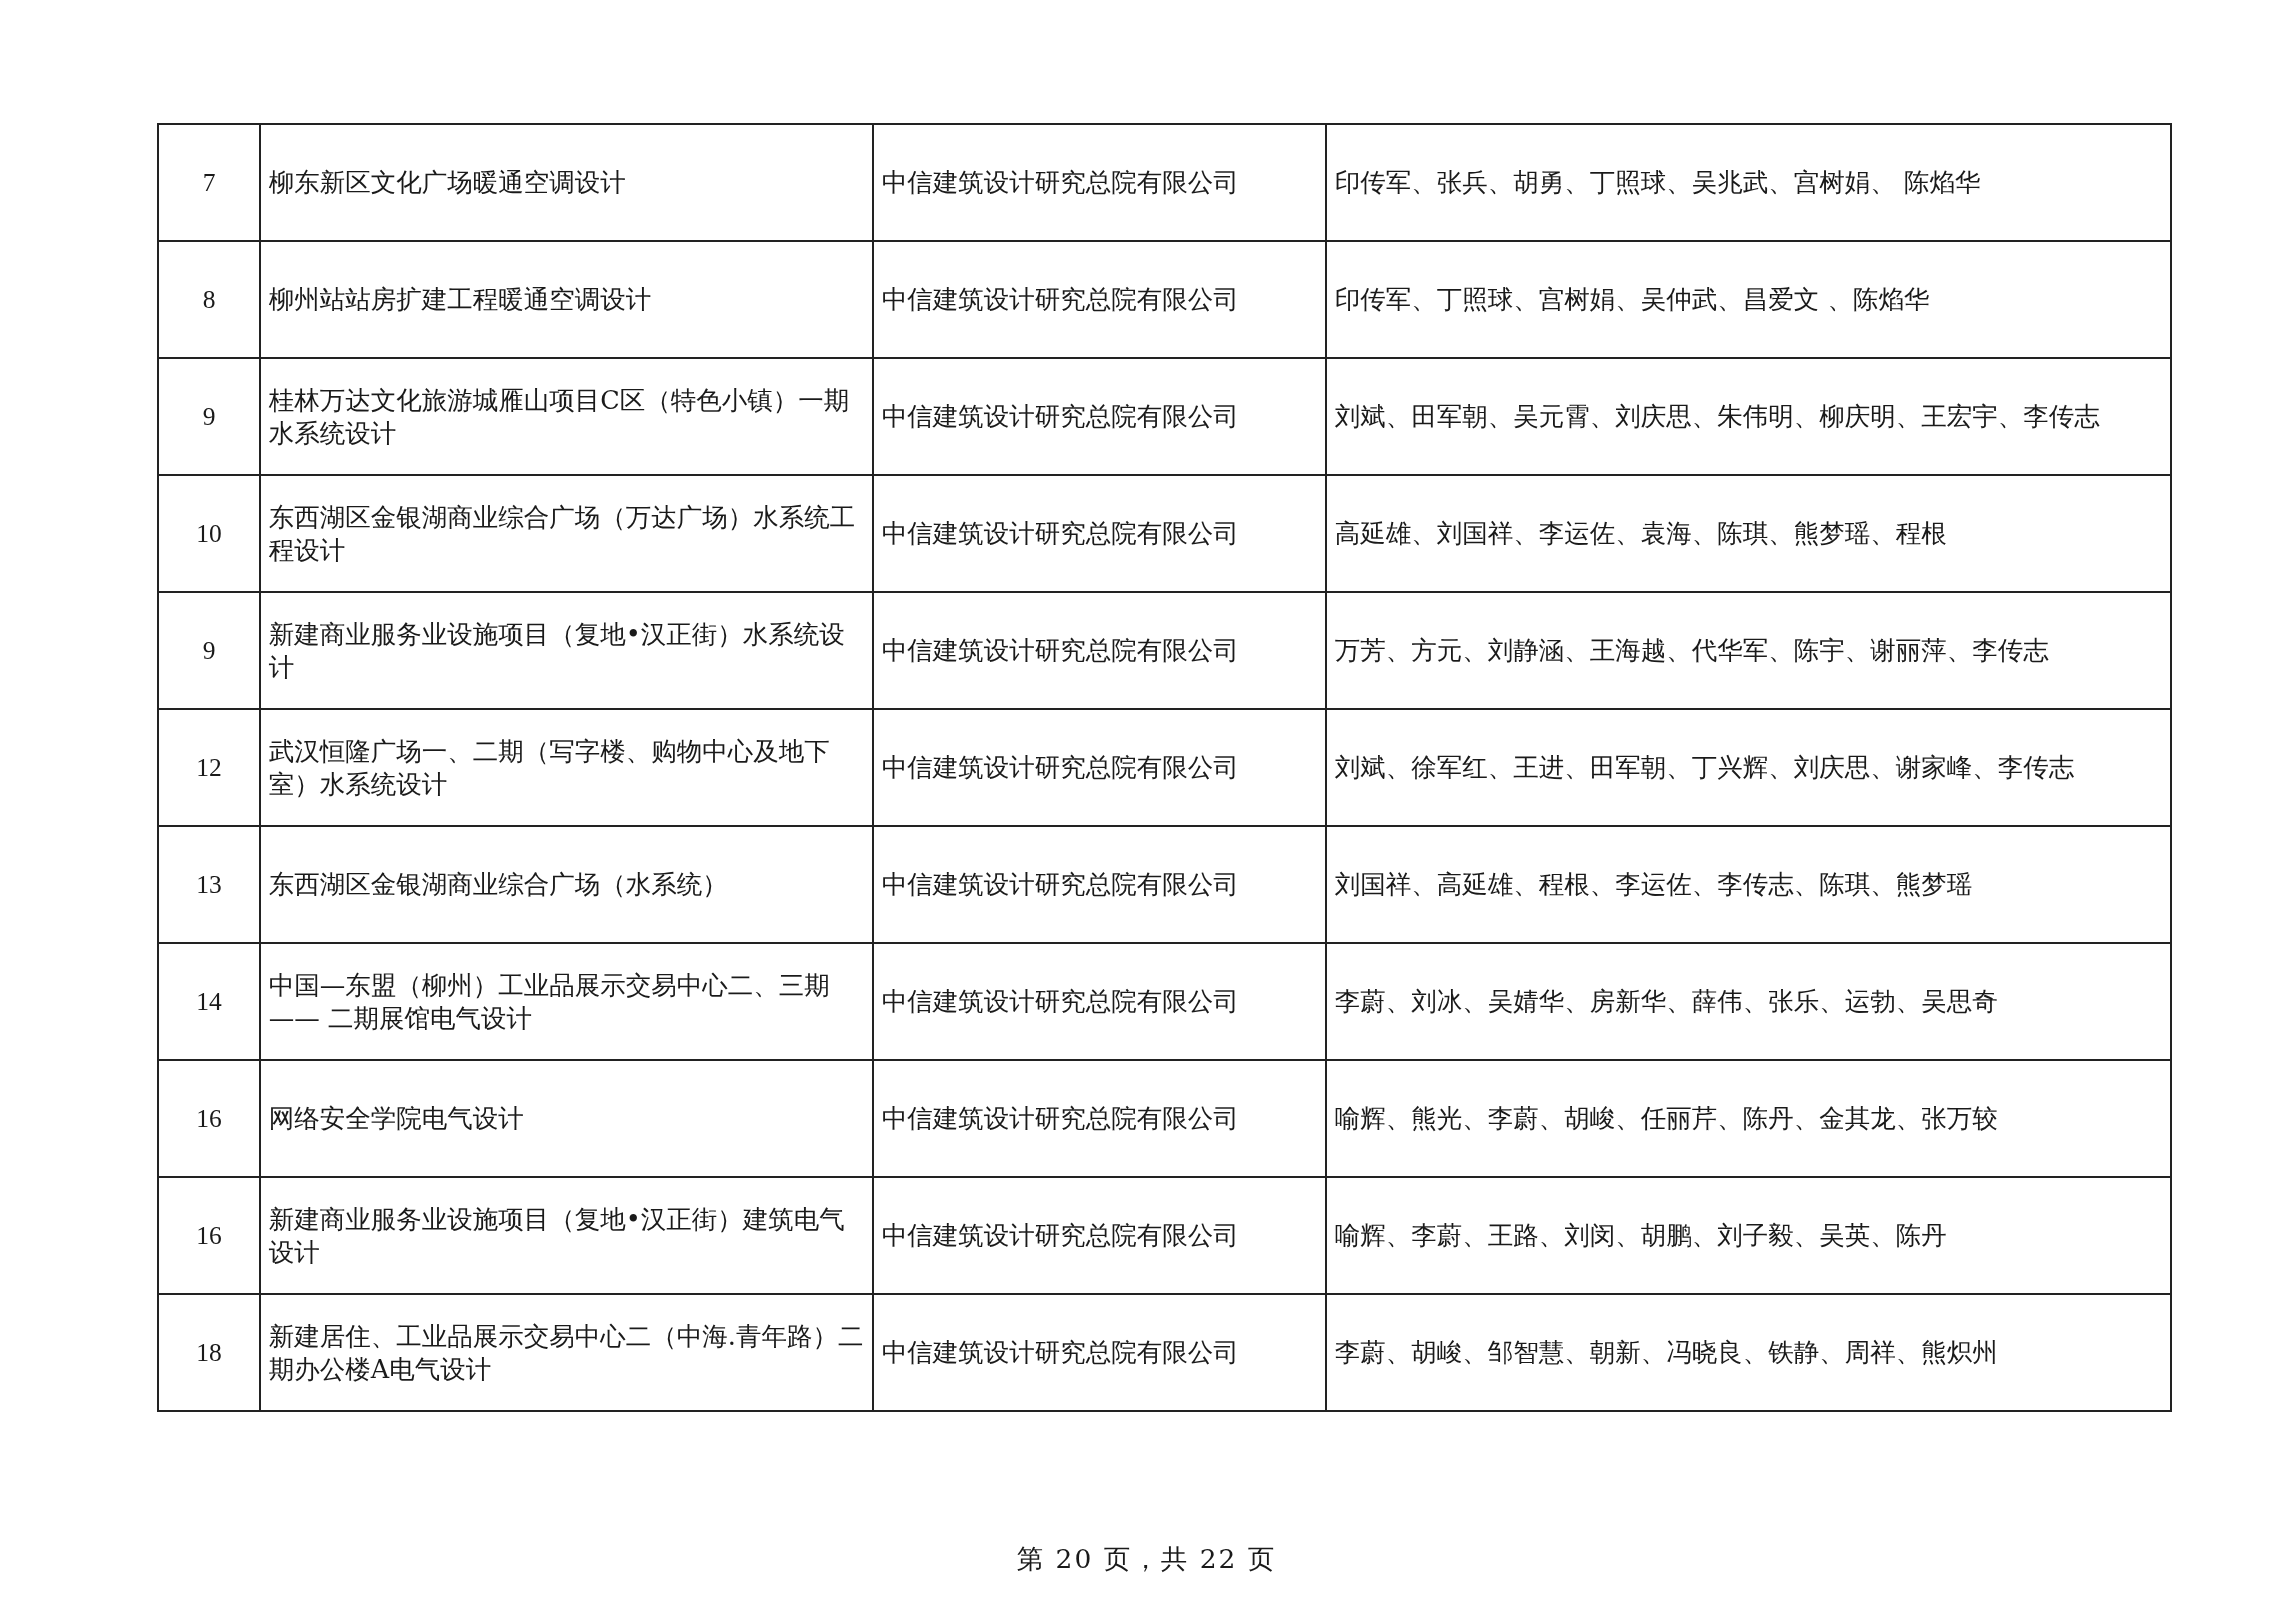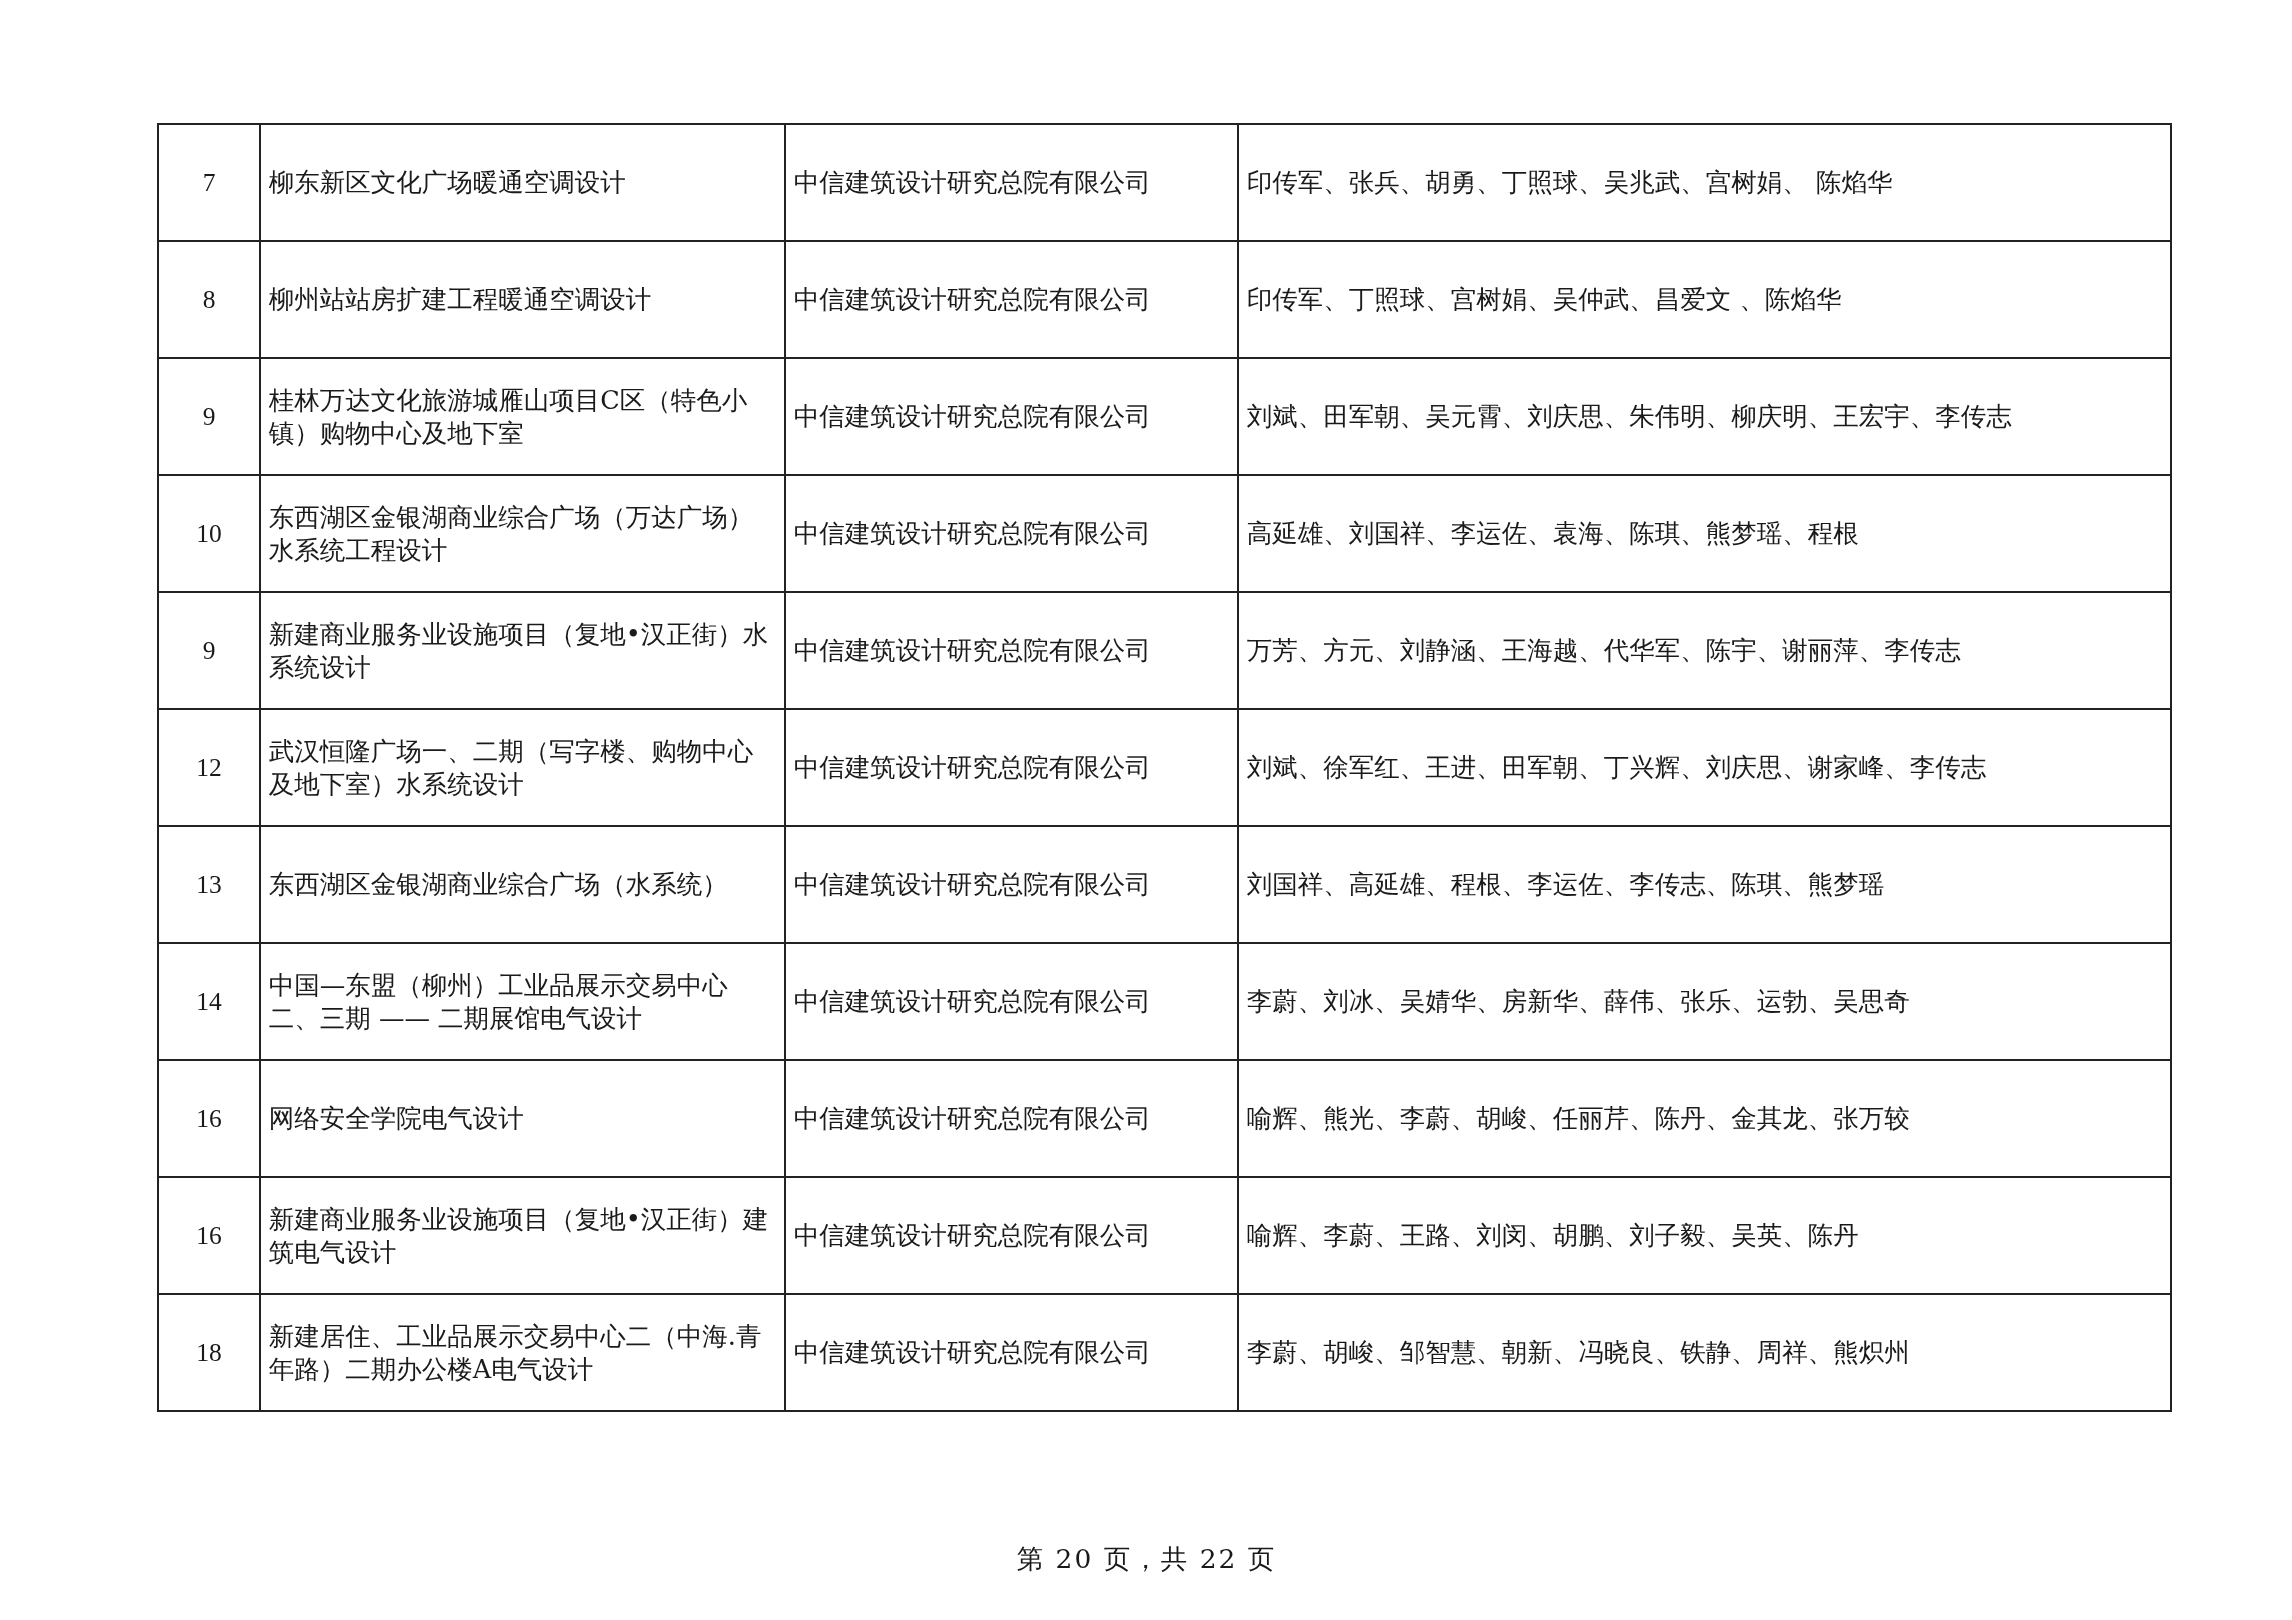--- a/index.html
+++ b/index.html
@@ -1,21 +1,21 @@
 <!DOCTYPE html>
 <html><head>
 <meta charset="utf-8">
 <style>
   html, body { margin:0; padding:0; }
   body { width:2293px; height:1620px; background:#ffffff; position:relative; overflow:hidden;
          font-family:"DejaVu Serif", "Liberation Serif", serif; color:#1a1a1a; }
   .table { position:absolute; left:157px; top:123px; width:2015px; border-collapse:collapse; table-layout:fixed; }
   .table td { border:2.5px solid #222; height:115px; padding:0 7.8px; vertical-align:middle; font-size:25.5px; line-height:33px; }
   .c-no { width:102px; text-align:center; font-family:"Liberation Serif", serif; font-size:26.5px; }
-  .c-proj { width:525px; }
+  .c-proj { width:613px; }
   .c-org { width:453px;margin-left:7px; }
   .c-names { }
   .footer { position:absolute; top:1541px; left:0; width:2293px; text-align:center; font-size:26.5px; letter-spacing:2px; }
 </style>
 </head>
 <body>
 
 <table class="table">
   <colgroup>
       <col class="c-no">
@@ -31,21 +31,21 @@
         <td class="c-names">印传军、张兵、胡勇、丁照球、吴兆武、宫树娟、 陈焰华</td>
       </tr>
       <tr>
         <td class="c-no">8</td>
         <td class="c-proj">柳州站站房扩建工程暖通空调设计</td>
         <td class="c-org">中信建筑设计研究总院有限公司</td>
         <td class="c-names">印传军、丁照球、宫树娟、吴仲武、昌爱文 、陈焰华</td>
       </tr>
       <tr>
         <td class="c-no">9</td>
-        <td class="c-proj">桂林万达文化旅游城雁山项目C区（特色小镇）购物中心及地下室</td>
+        <td class="c-proj">桂林万达文化旅游城雁山项目C区（特色小镇）一期水系统设计</td>
         <td class="c-org">中信建筑设计研究总院有限公司</td>
         <td class="c-names">刘斌、田军朝、吴元霄、刘庆思、朱伟明、柳庆明、王宏宇、李传志</td>
       </tr>
       <tr>
         <td class="c-no">10</td>
         <td class="c-proj">东西湖区金银湖商业综合广场（万达广场）水系统工程设计</td>
         <td class="c-org">中信建筑设计研究总院有限公司</td>
         <td class="c-names">高延雄、刘国祥、李运佐、袁海、陈琪、熊梦瑶、程根</td>
       </tr>
       <tr>

